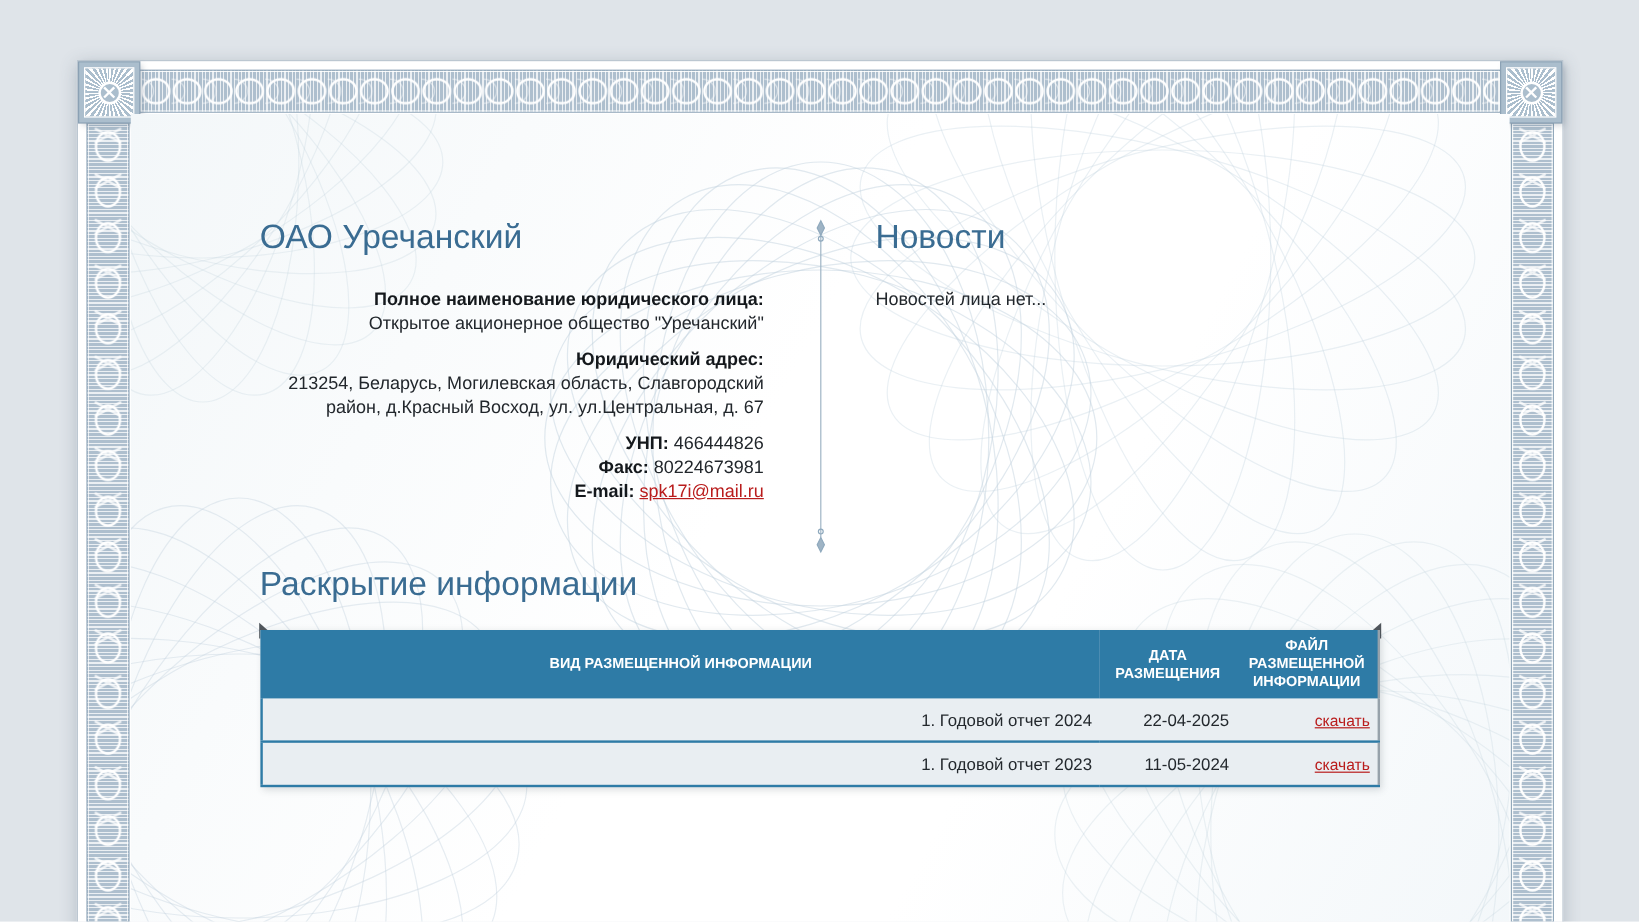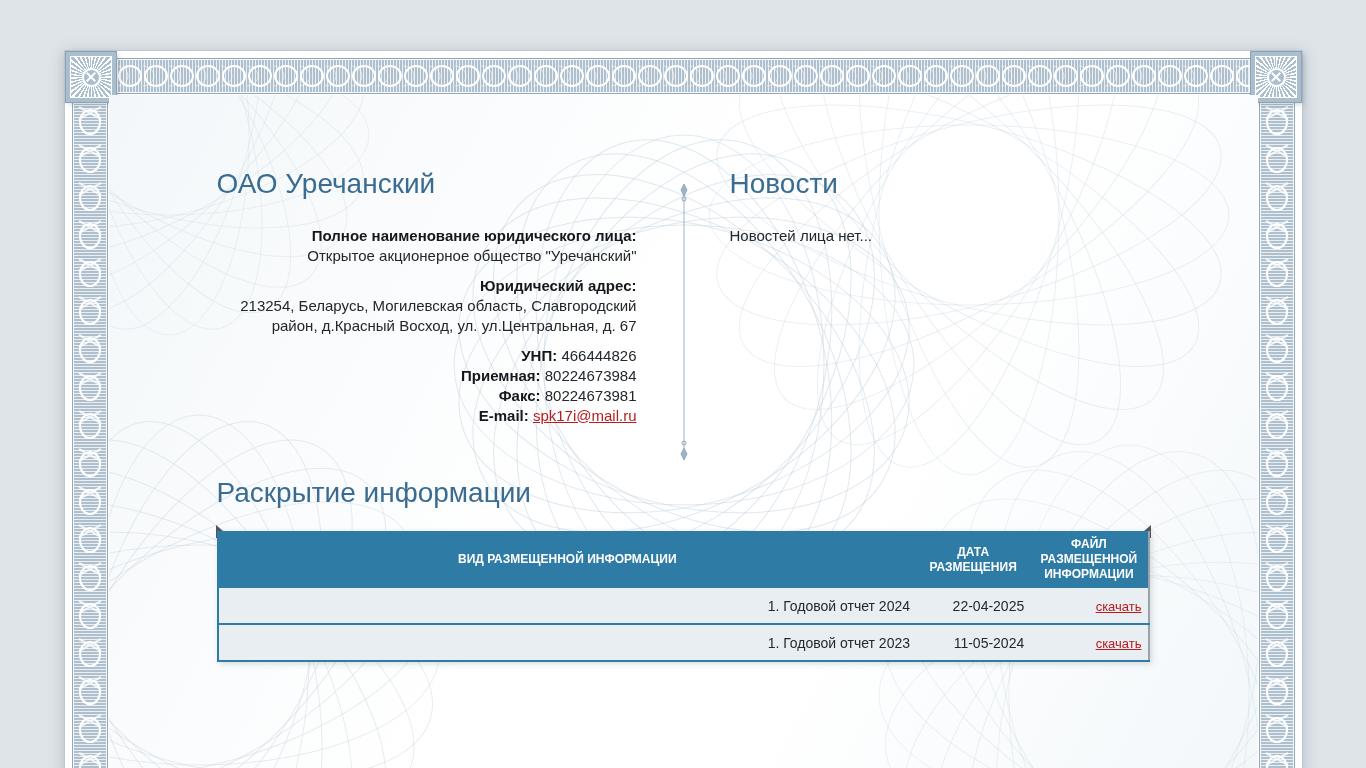--- a/index.html
+++ b/index.html
@@ -36,21 +36,21 @@
     background-image:repeating-linear-gradient(90deg, rgba(255,255,255,.75) 0 1px, rgba(255,255,255,0) 1px 3px);}
   .band-left{left:8px;top:52px;bottom:52px;width:34px;
     background-image:repeating-linear-gradient(0deg, rgba(255,255,255,.75) 0 1px, rgba(255,255,255,0) 1px 3px);}
   .band-right{right:8px;top:52px;bottom:52px;width:34px;
     background-image:repeating-linear-gradient(0deg, rgba(255,255,255,.75) 0 1px, rgba(255,255,255,0) 1px 3px);}
   
   .inner{position:absolute;inset:44px;overflow:hidden;
     background:linear-gradient(118deg,#f3f7f9 0%,#ffffff 42%,#ffffff 62%,#f1f6f9 100%);}
   .inner svg{position:absolute;left:0;top:0;}
   
-  .content{position:relative;z-index:2;width:933px;margin:0 auto;padding-top:116px;}
+  .content{position:relative;z-index:2;width:933px;margin:14px auto;padding-top:116px;}
   h1,h2{font-size:28px;font-weight:400;color:#3a6c92;margin:0 0 25px;line-height:1.2;}
   h2{margin:50px 0 22px;}
   .columns{display:flex;justify-content:space-between;}
   .col{width:420px;}
   .col p{margin:0;line-height:20px;font-size:15px;color:#22272c;}
   .group{margin-bottom:10px;text-align:right;}
   strong{color:#14181c;}
   a{color:#b91c1c;text-decoration:underline;cursor:pointer;}
   .about{font-size:13.5px;line-height:20px;text-align:justify;color:#2a2f34;margin:0;}
   
@@ -205,21 +205,20 @@
           <p>Открытое акционерное общество "Уречанский"</p>
         </div>
 
         <div class="group">
           <p><strong>Юридический адрес:</strong></p>
           <p>213254, Беларусь, Могилевская область, Славгородский район, д.Красный Восход, ул. ул.Центральная, д. 67</p>
         </div>
 
         <p class="group"><strong>УНП:</strong> <span>466444826</span></p>
 
-        <p class="group"><strong>Приемная:</strong> <span>80224673984</span></p>
 
         <p class="group"><strong>Факс:</strong> <span>80224673981</span></p>
 
         <p class="group"><strong>E-mail:</strong> <a>spk17i@mail.ru</a></p>
 
       </div>
 
       <div class="col">
         <h1>Новости</h1>
         <p>Новостей лица нет...</p>

